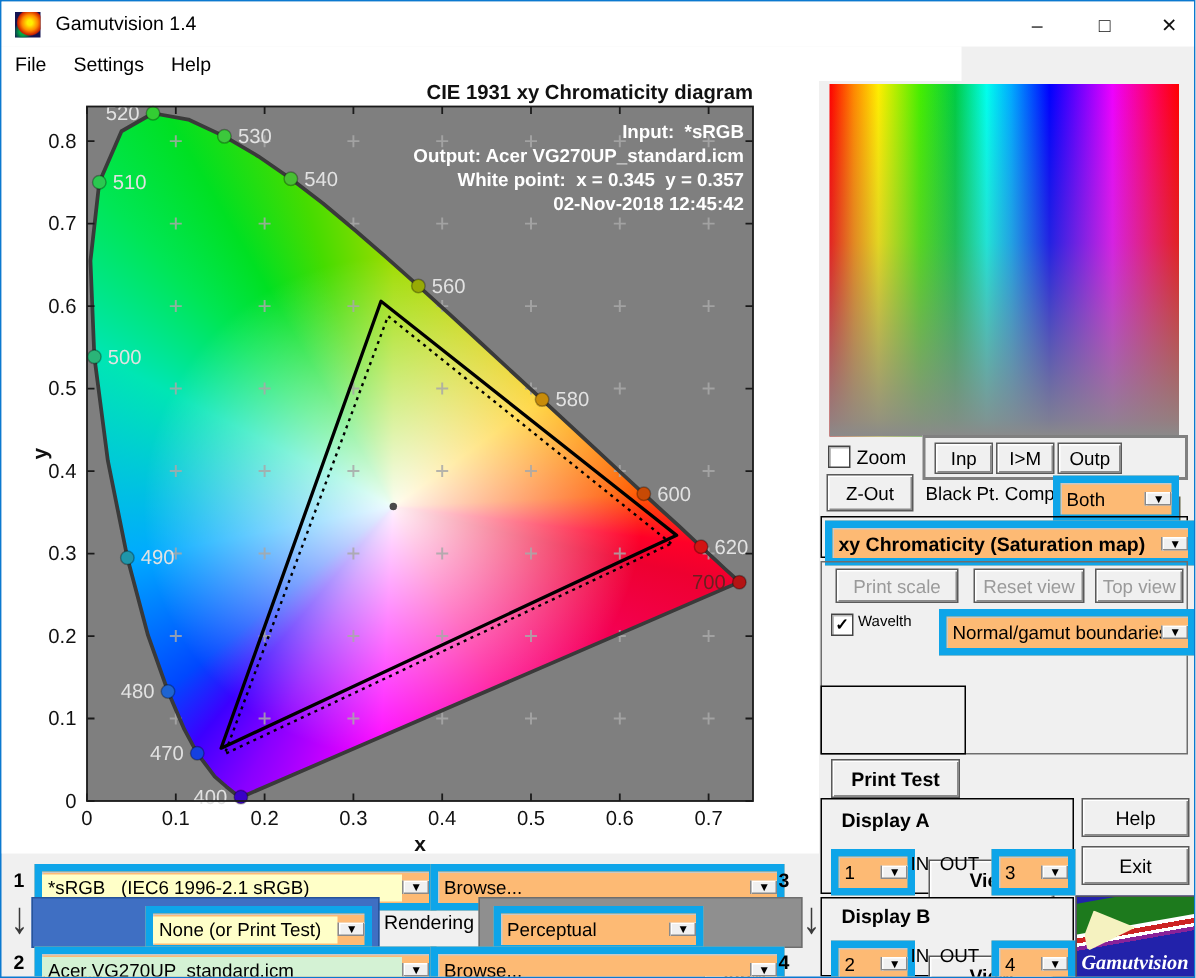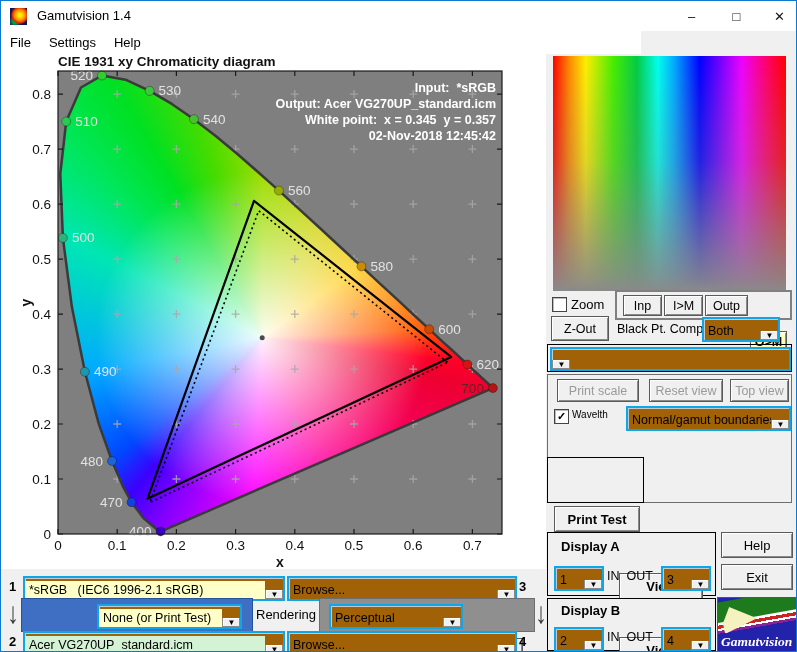--- a/index.html
+++ b/index.html
@@ -10,30 +10,30 @@
     background:radial-gradient(circle at 58% 42%,#ffee00 12%,#ff8800 38%,#cc2200 58%,rgba(0,0,0,0) 64%),
                radial-gradient(circle at 30% 78%,#00aa44 12%,rgba(0,0,0,0) 35%),
                linear-gradient(#141452,#141452);}
   #win-title{position:absolute;left:36px;top:7px;font-size:13px;color:#000;}
   .winbtn{position:absolute;top:0;width:45px;height:30px;display:flex;align-items:center;justify-content:center;font-size:13px;color:#111;}
   
   #menubar{position:absolute;left:0;top:30px;width:640px;height:23px;background:#ffffff;display:flex;align-items:center;}
   .menu-item{font-size:13px;color:#000;padding:0 9px;height:100%;display:flex;align-items:center;}
   
   #figure{position:absolute;left:0;top:53px;width:545px;height:515px;background:#ffffff;}
-  #chart-title{position:absolute;left:57px;top:0;width:444px;height:17px;text-align:left;font-weight:bold;font-size:13.5px;color:#111;}
+  #chart-title{position:absolute;left:57px;top:0;width:444px;height:17px;text-align:right;font-weight:bold;font-size:13.5px;color:#111;}
   #plot{position:absolute;left:57px;top:17px;width:444px;height:463px;background:#7f7f7f;}
   #horseshoe{position:absolute;left:0;top:0;width:100%;height:100%;}
   #chart-svg{position:absolute;left:0;top:0;pointer-events:none;font-family:"Liberation Sans",sans-serif;}
   
   .btn{position:absolute;background:#f0f0f0;border:1px solid #5a5a5a;box-shadow:inset 1px 1px 0 #ffffff,inset -1px -1px 0 #8a8a8a;
        display:flex;align-items:center;justify-content:center;font-size:12.5px;color:#000;}
   .btn.bold{font-weight:bold;margin-top:36px;}
   .btn.disabled{color:#9a9a9a;}
-  .combo{position:absolute;background:#a16207;border:2px solid #0ea5e9;box-shadow:inset 1px 1px 0 #c8c8c8;display:flex;align-items:flex-end;}
+  .combo{position:absolute;background:#fdba74;border:5px solid #0ea5e9;box-shadow:inset 1px 1px 0 #c8c8c8;display:flex;align-items:center;}
   .combo .val{flex:1;font-size:12.5px;color:#000;padding:2px 4px;overflow:hidden;white-space:pre;}
   .combo .arw{width:17px;background:#f0f0f0;border-left:1px solid #8a8a8a;box-shadow:inset -1px -1px 0 #8a8a8a,inset 1px 1px 0 #fff;
        display:flex;align-items:center;justify-content:center;font-size:8px;color:#000;}
   .cb{position:absolute;width:13px;height:13px;background:#fff;border:1px solid #444;box-shadow:inset 1px 1px 0 #bbb;
       display:flex;align-items:center;justify-content:center;font-size:11px;font-weight:bold;color:#000;}
   .lbl{position:absolute;font-size:12.5px;color:#000;}
   .inout{white-space:pre;}
   .downarrow{position:absolute;font-size:24px;font-weight:bold;color:#3a3a3a;transform:scaleY(1.25);line-height:1;}
   
   #gradient-box{position:absolute;left:552px;top:55px;width:233px;height:235px;
@@ -162,20 +162,21 @@
 
   <div class="btn" style="left:550px;top:315px;width:56px;height:23px">Z-Out</div>
   <span class="lbl" style="left:616px;top:321px">Black Pt. Comp.</span>
   <div class="combo" style="left:701px;top:316px;width:74px;height:21px">
     <span class="val">Both</span>
     <span class="arw">▼</span>
   </div>
 
   <div id="mode-box">
     <div class="combo" style="left:2px;top:2px;width:237px;height:20px">
+      <span class="val" style="font-weight:bold;font-size:13px">xy Chromaticity (Saturation map)</span>
       <span class="arw">▼</span>
     </div>
   </div>
 
   <div id="group-box">
     <div class="btn disabled" style="left:9px;top:4px;width:80px;height:21px">Print scale</div>
     <div class="btn disabled" style="left:101px;top:4px;width:72px;height:21px">Reset view</div>
     <div class="btn disabled" style="left:182px;top:4px;width:57px;height:21px">Top view</div>
     <span class="cb" style="left:6px;top:34px">
         <span>✓</span>

